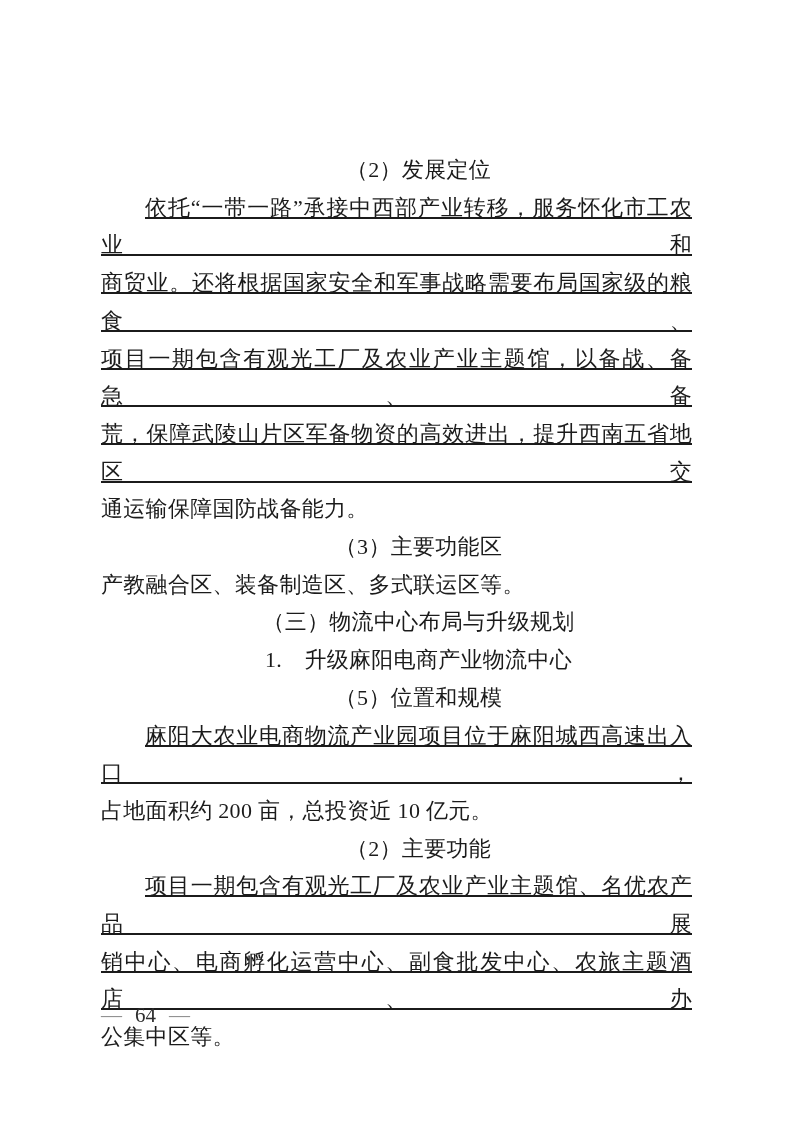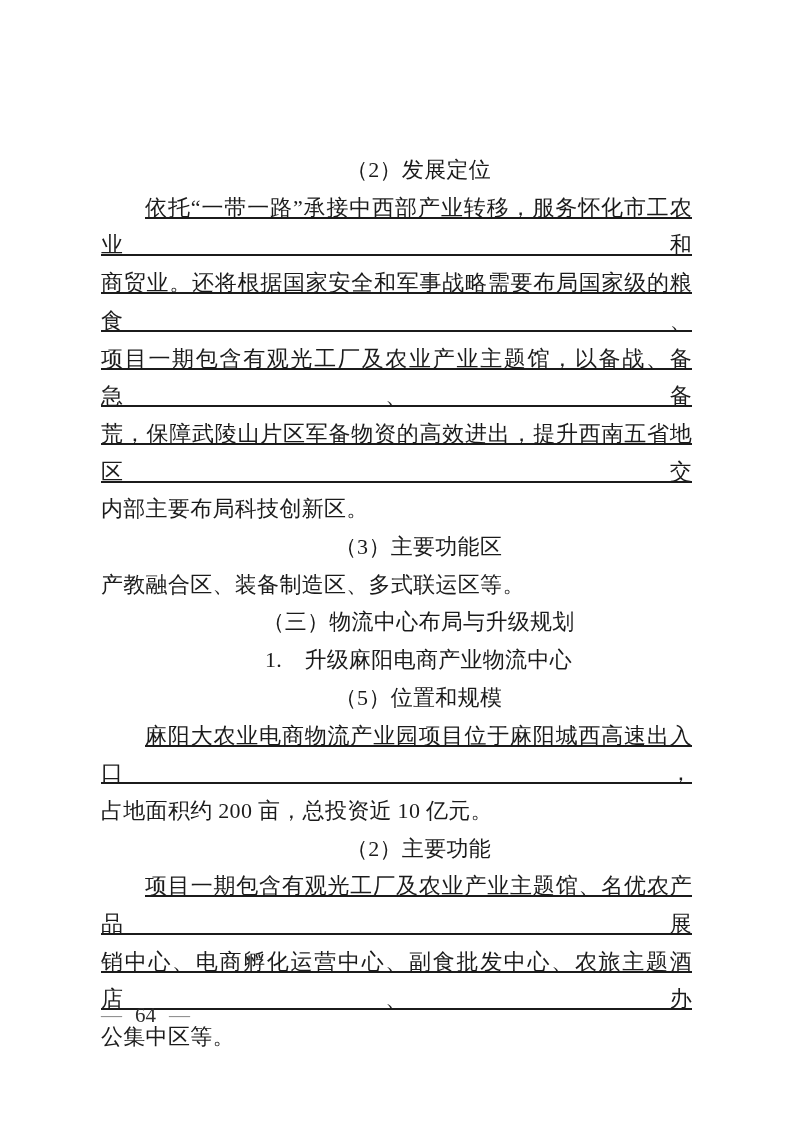--- a/index.html
+++ b/index.html
@@ -59,21 +59,21 @@
 </head>
 <body>
 
 <div class="text-block">
     <div class="line heading">（2）发展定位</div>
     <div class="paragraph">
       <div class="line indent fill">依托“一带一路”承接中西部产业转移，服务怀化市工农业和</div>
       <div class="line fill">商贸业。还将根据国家安全和军事战略需要布局国家级的粮食、</div>
       <div class="line fill">项目一期包含有观光工厂及农业产业主题馆，以备战、备急、备</div>
       <div class="line fill">荒，保障武陵山片区军备物资的高效进出，提升西南五省地区交</div>
-      <div class="line">内部主要布局科技创新区。</div>
+      <div class="line">通运输保障国防战备能力。</div>
     </div>
     <div class="line heading">（3）主要功能区</div>
     <div class="paragraph">
       <div class="line">产教融合区、装备制造区、多式联运区等。</div>
     </div>
     <div class="line heading">（三）物流中心布局与升级规划</div>
     <div class="line heading">1.　升级麻阳电商产业物流中心</div>
     <div class="line heading">（5）位置和规模</div>
     <div class="paragraph">
       <div class="line indent fill">麻阳大农业电商物流产业园项目位于麻阳城西高速出入口，</div>

